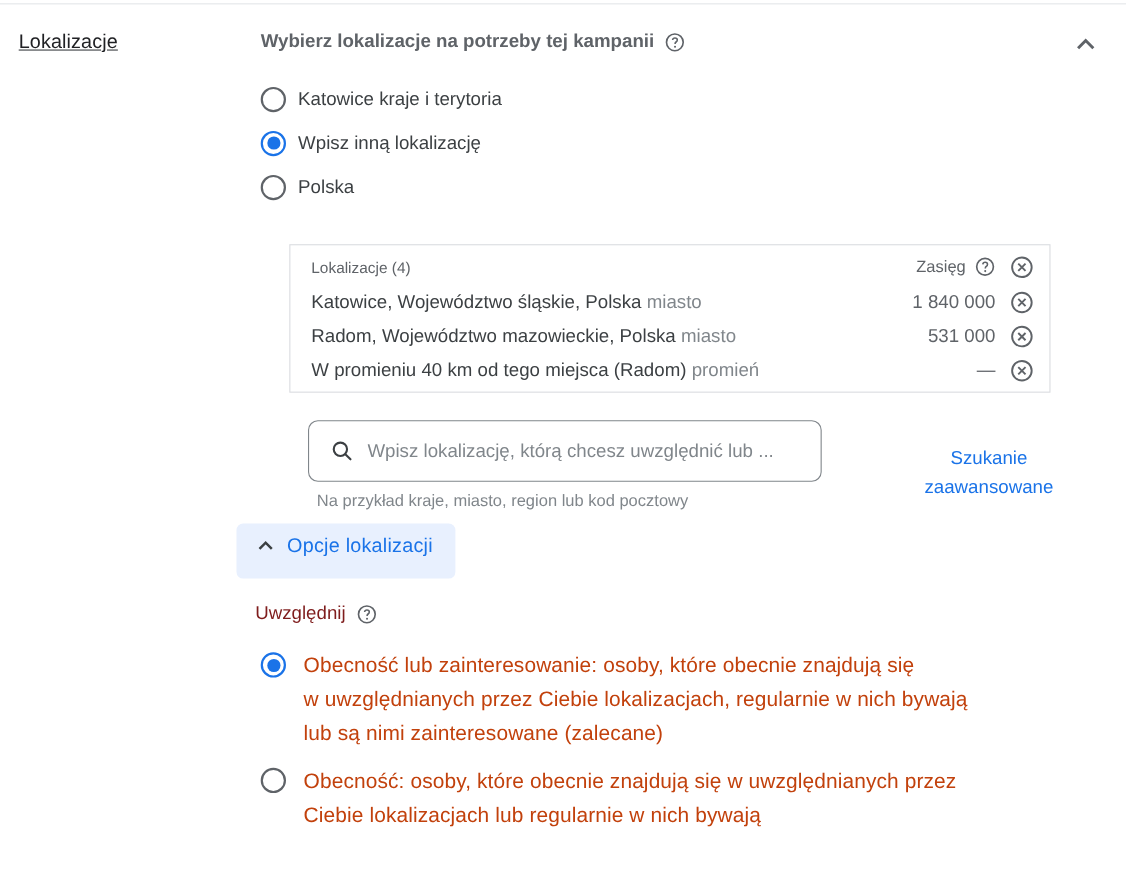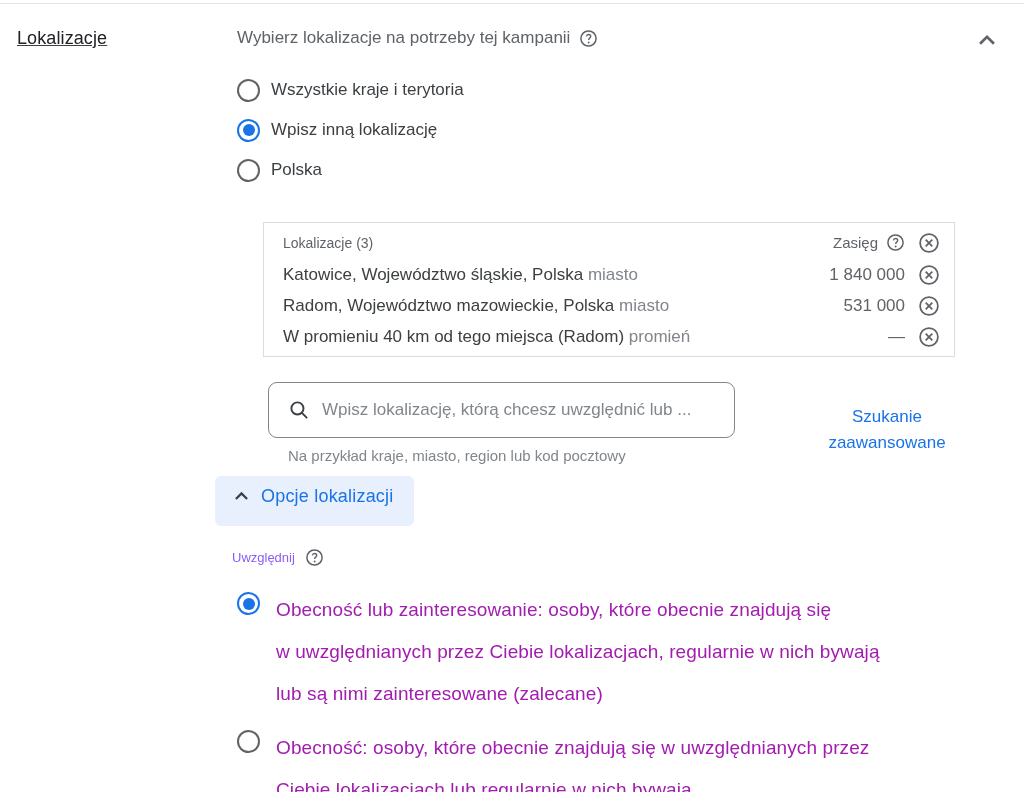--- a/index.html
+++ b/index.html
@@ -13,21 +13,21 @@
   .page { position: relative; width: 1024px; height: 792px; background: #fff; }
   .top-divider { height: 1px; background: #e3e6e8; margin-top: 3px; }
 
   .section { display: flex; }
   .label-col { width: 237px; flex: none; padding: 24px 0 0 17px; text-decoration: underline; }
   .section-title { font-size: 18px; font-weight: 500; color: #202124; letter-spacing: .1px; }
   .content-col { flex: 1; padding-top: 24px; }
 
   .subtitle-row { display: flex; align-items: flex-start; justify-content: space-between; padding-right: 24px; }
   .subtitle-left { display: flex; align-items: center; gap: 9px; }
-  .subtitle { font-size: 17px; color: #5f6368; }
+  .subtitle { font-size: 17px; color: #5f6368; font-weight: bold; }
   .icon-btn { background: none; border: none; padding: 0; cursor: pointer; display: inline-flex; align-items: center; }
 
   .radio-group { margin-top: 16px; }
   .radio-row { display: flex; align-items: center; height: 40px; gap: 11px; cursor: pointer; }
   .radio {
     width: 23px; height: 23px; border: 2.5px solid #5f6368; border-radius: 50%;
     flex: none; position: relative; background: #fff;
   }
   .radio.checked { border-color: #1a73e8; }
   .radio.checked::after {
@@ -46,48 +46,48 @@
   .loc-table-title { flex: 1; font-size: 14px; color: #5f6368; }
   .reach-header { display: flex; align-items: center; gap: 8px; font-size: 15px; color: #5f6368; }
   .loc-name { flex: 1; font-size: 17px; color: #3c4043; white-space: nowrap; overflow: hidden; }
   .loc-type { color: #80868b; }
   .loc-reach { font-size: 17px; color: #5f6368; white-space: nowrap; }
   .remove-btn { background: none; border: none; padding: 0; margin-left: 13px; cursor: pointer; display: inline-flex; }
 
   .search-row { display: flex; align-items: flex-start; margin: 25px 0 0 31px; height: 56px; }
   .search-box {
     width: 467px; height: 56px; border: 1.5px solid #80868b; border-radius: 9px;
-    display: flex; align-items: center; padding: 0 14px 0 19px; gap: 12px; background: #fff;
+    display: flex; align-items: center; padding: 0 14px 0 19px; gap: 12px; background: #fff; margin-left: 12px;
   }
   .search-box input {
     border: none; outline: none; flex: 1; font-family: "Liberation Sans", sans-serif;
     font-size: 17px; color: #3c4043; background: transparent;
   }
   .search-box input::placeholder { color: #80868b; opacity: 1; }
   .adv-link {
     margin-left: 74px; margin-top: 22px; width: 156px; text-align: center;
     font-size: 17px; line-height: 26px; color: #1a73e8; cursor: pointer;
   }
   .search-helper { margin: 9px 0 0 51px; font-size: 15px; color: #80868b; }
 
   .options-toggle {
     margin: 12px 0 0 -22px; height: 50px; border: none; cursor: pointer;
     display: inline-flex; align-items: center; gap: 9px; padding: 0 21px 10px 16px;
     background: #e8f0fe; border-radius: 6px;
   }
   .options-toggle .toggle-label { font-size: 18px; color: #1a73e8; letter-spacing: .2px; }
 
   .include-row { margin: 22px 0 0 -5px; display: flex; align-items: center; gap: 10px; }
-  .include-label { font-size: 13px; color: #8b5cf6; }
+  .include-label { font-size: 17px; color: #7f1d1d; }
 
   .bottom-radios { margin-top: 22px; display: flex; flex-direction: column; gap: 12px; }
   .opt-row { display: flex; align-items: flex-start; gap: 16px; cursor: pointer; }
   .opt-row .radio { margin-top: 3px; }
   .opt-label {
-    font-size: 19px; line-height: 42px; color: #a21caf; letter-spacing: .1px;
+    font-size: 19px; line-height: 31px; color: #c2410c; letter-spacing: .1px;
     white-space: pre-line; max-width: 690px;
   }
   svg { display: block; }
 </style>
 </head>
 <body>
 
 <div class="page">
   <div class="top-divider"></div>
 
@@ -115,36 +115,36 @@
                 <path d="M5.6 14.6 L12 8.2 L18.4 14.6" fill="none" stroke="#5f6368" stroke-width="2.5"></path>
               </svg>
           </span>
         </button>
       </div>
 
       
       <div class="radio-group">
         <div class="radio-row">
           <span class="radio"></span>
-          <span class="radio-label">Wszystkie kraje i terytoria</span>
+          <span class="radio-label">Katowice kraje i terytoria</span>
         </div>
         <div class="radio-row">
           <span class="radio checked"></span>
           <span class="radio-label">Wpisz inną lokalizację</span>
         </div>
         <div class="radio-row">
           <span class="radio"></span>
           <span class="radio-label">Polska</span>
         </div>
       </div>
 
       
       <div class="loc-table">
         <div class="loc-header-row">
-          <span class="loc-table-title">Lokalizacje (3)</span>
+          <span class="loc-table-title">Lokalizacje (4)</span>
           <span class="reach-header">
             <span>Zasięg</span>
             <button class="icon-btn" aria-label="help">
               <svg width="19" height="19" viewBox="0 0 24 24">
                   <circle cx="12" cy="12" r="9.6" fill="none" stroke="#5f6368" stroke-width="1.9"></circle>
                   <path d="M9.4 9.3c.2-1.5 1.3-2.4 2.7-2.4 1.5 0 2.7 1 2.7 2.4 0 1.1-.6 1.7-1.4 2.3-.8.6-1.1 1-1.1 2v.3" fill="none" stroke="#5f6368" stroke-width="1.8"></path>
                   <circle cx="12.2" cy="17" r="1.2" fill="#5f6368"></circle>
                 </svg>
             </button>
           </span>

